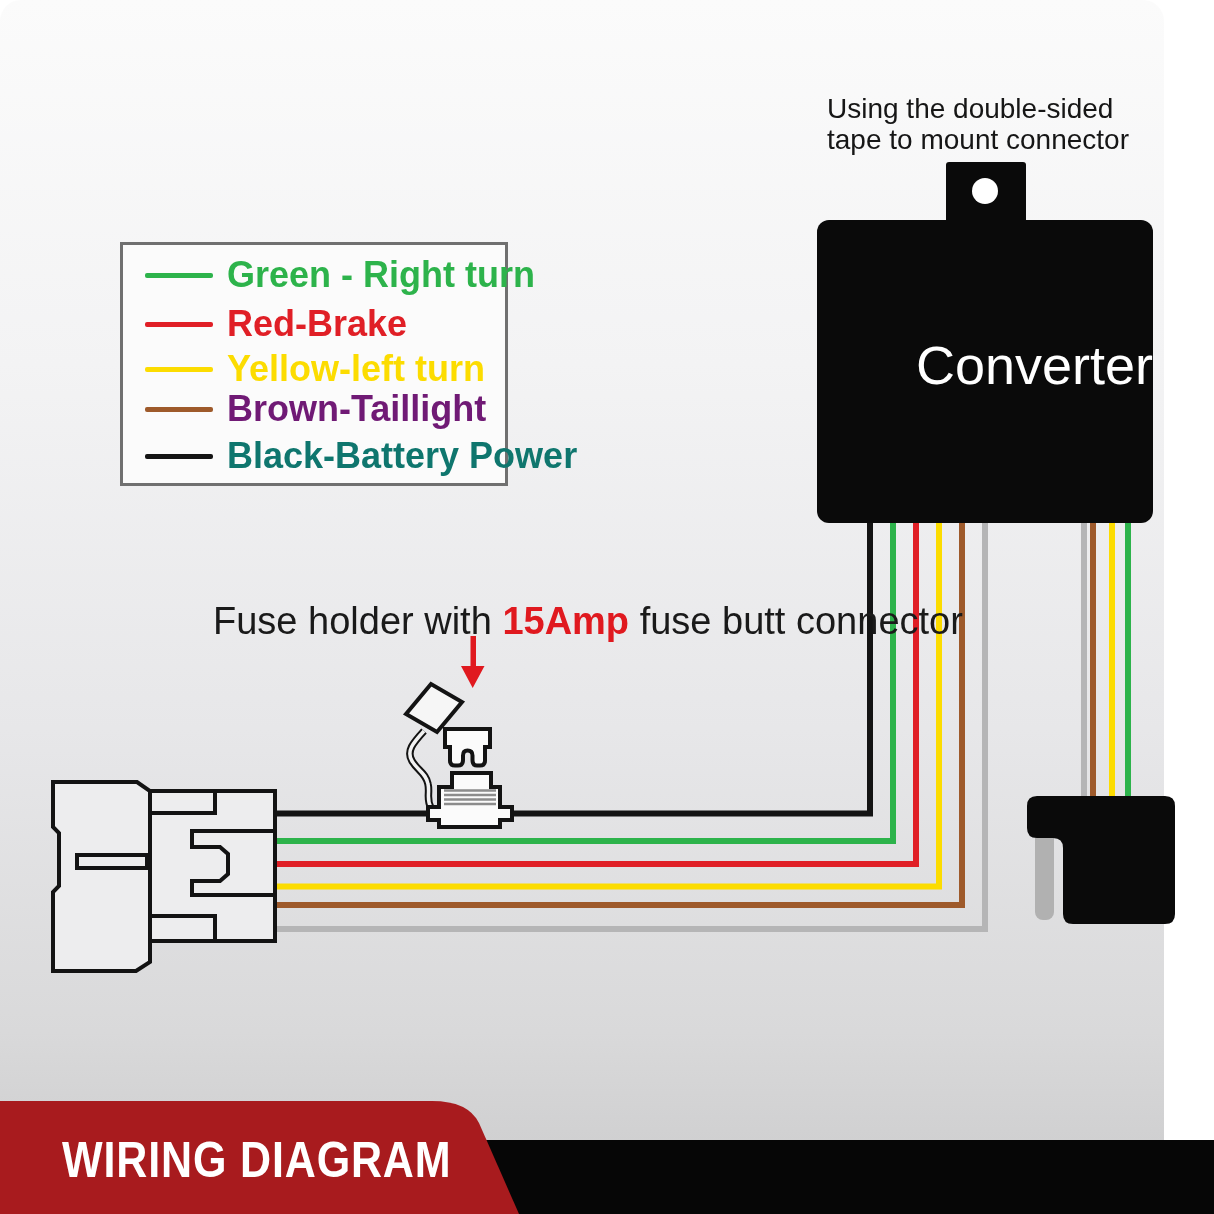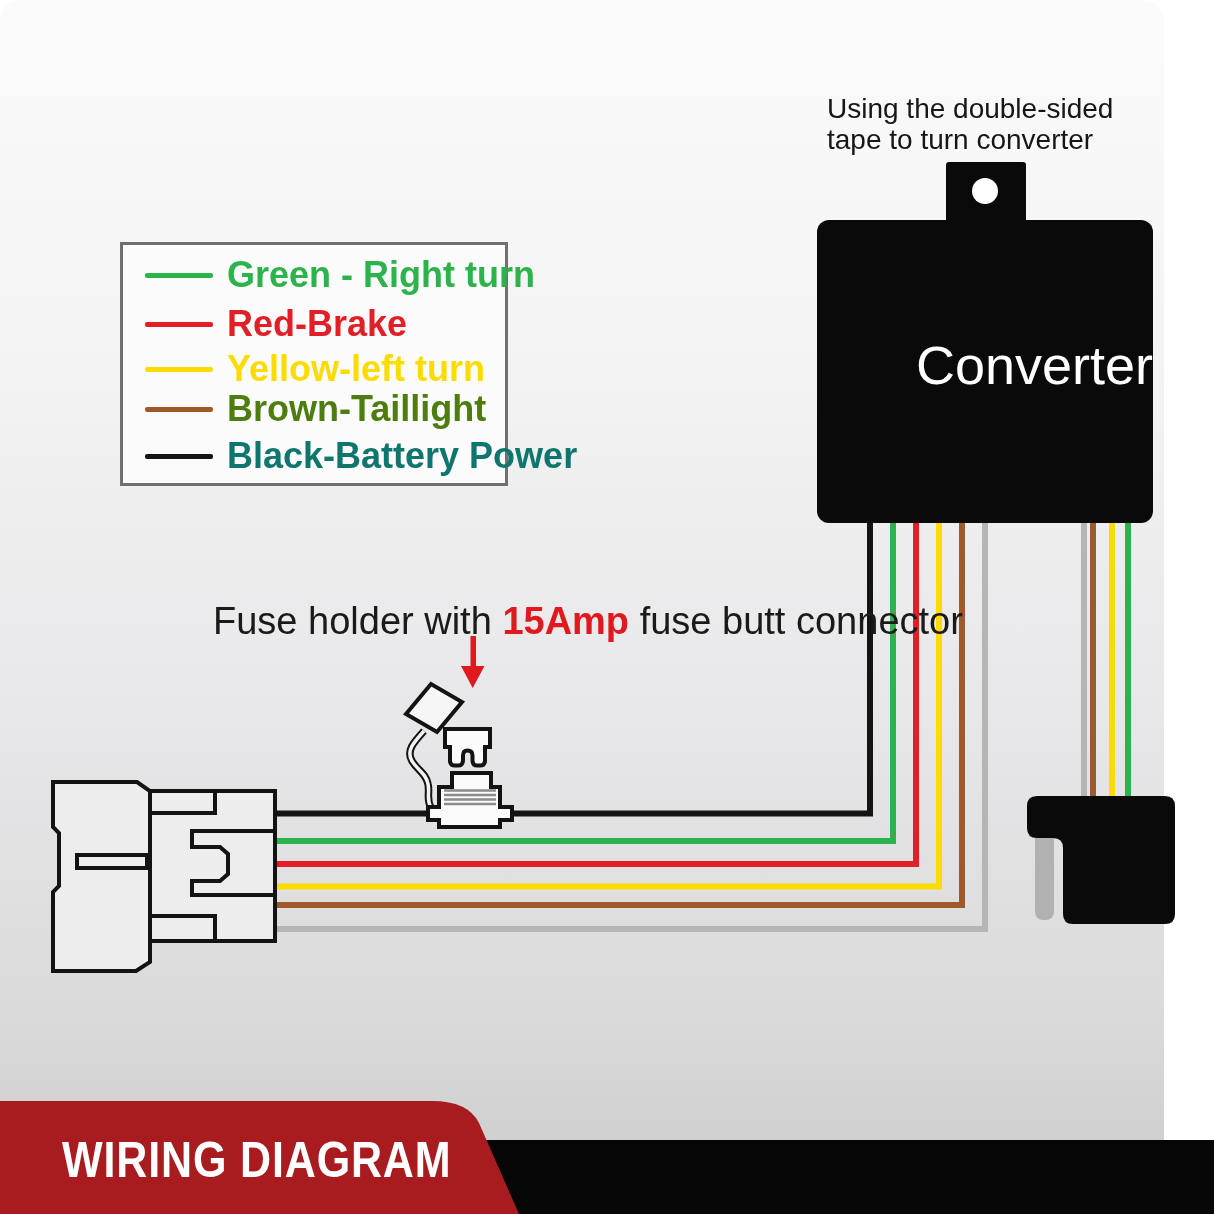--- a/index.html
+++ b/index.html
@@ -74,41 +74,41 @@
 
     <rect x="1035" y="830" width="19" height="90" rx="8" fill="#b1b1b1"></rect>
     <path d="M1037,796 H1165 Q1175,796 1175,806 V914 Q1175,924 1165,924 H1073 Q1063,924 1063,914 V848 Q1063,838 1053,838 H1037 Q1027,838 1027,828 V806 Q1027,796 1037,796 Z" fill="#0a0a0a"></path>
 
     <rect x="0" y="1140" width="1214" height="74" fill="#060606"></rect>
     <path d="M0,1101 H432 Q468,1101 479,1123 L519,1214 H0 Z" fill="#a81b1e"></path>
   </svg>
 
   <div class="header-note">
     <div>Using the double-sided</div>
-    <div>tape to turn converter</div>
+    <div>tape to mount connector</div>
   </div>
 
   <div class="converter-label">Converter</div>
 
   <div class="legend">
     <div class="legend-row row-green">
       <span class="legend-swatch" style="background-color: rgb(45, 179, 75);"></span>
       <span class="legend-label" style="color: rgb(45, 179, 75);">Green - Right turn</span>
     </div>
     <div class="legend-row row-yellow">
       <span class="legend-swatch" style="background-color: rgb(252, 220, 0);"></span>
       <span class="legend-label" style="color: rgb(252, 220, 0);">Yellow-left turn</span>
     </div>
     <div class="legend-row row-red">
       <span class="legend-swatch" style="background-color: rgb(224, 31, 38);"></span>
       <span class="legend-label" style="color: rgb(224, 31, 38);">Red-Brake</span>
     </div>
     <div class="legend-row row-brown">
       <span class="legend-swatch" style="background-color: rgb(158, 90, 43);"></span>
-      <span class="legend-label" style="color: #4d7c0f;">Brown-Taillight</span>
+      <span class="legend-label" style="color: #701a75;">Brown-Taillight</span>
     </div>
     <div class="legend-row row-black">
       <span class="legend-swatch" style="background-color: rgb(20, 20, 20);"></span>
       <span class="legend-label" style="color: #0f766e;">Black-Battery Power</span>
     </div>
   </div>
 
   <div class="fuse-note">
     <span>Fuse holder with </span><span class="amp" style="color: rgb(224, 25, 31);">15Amp</span><span> fuse butt connector</span>
   </div>

